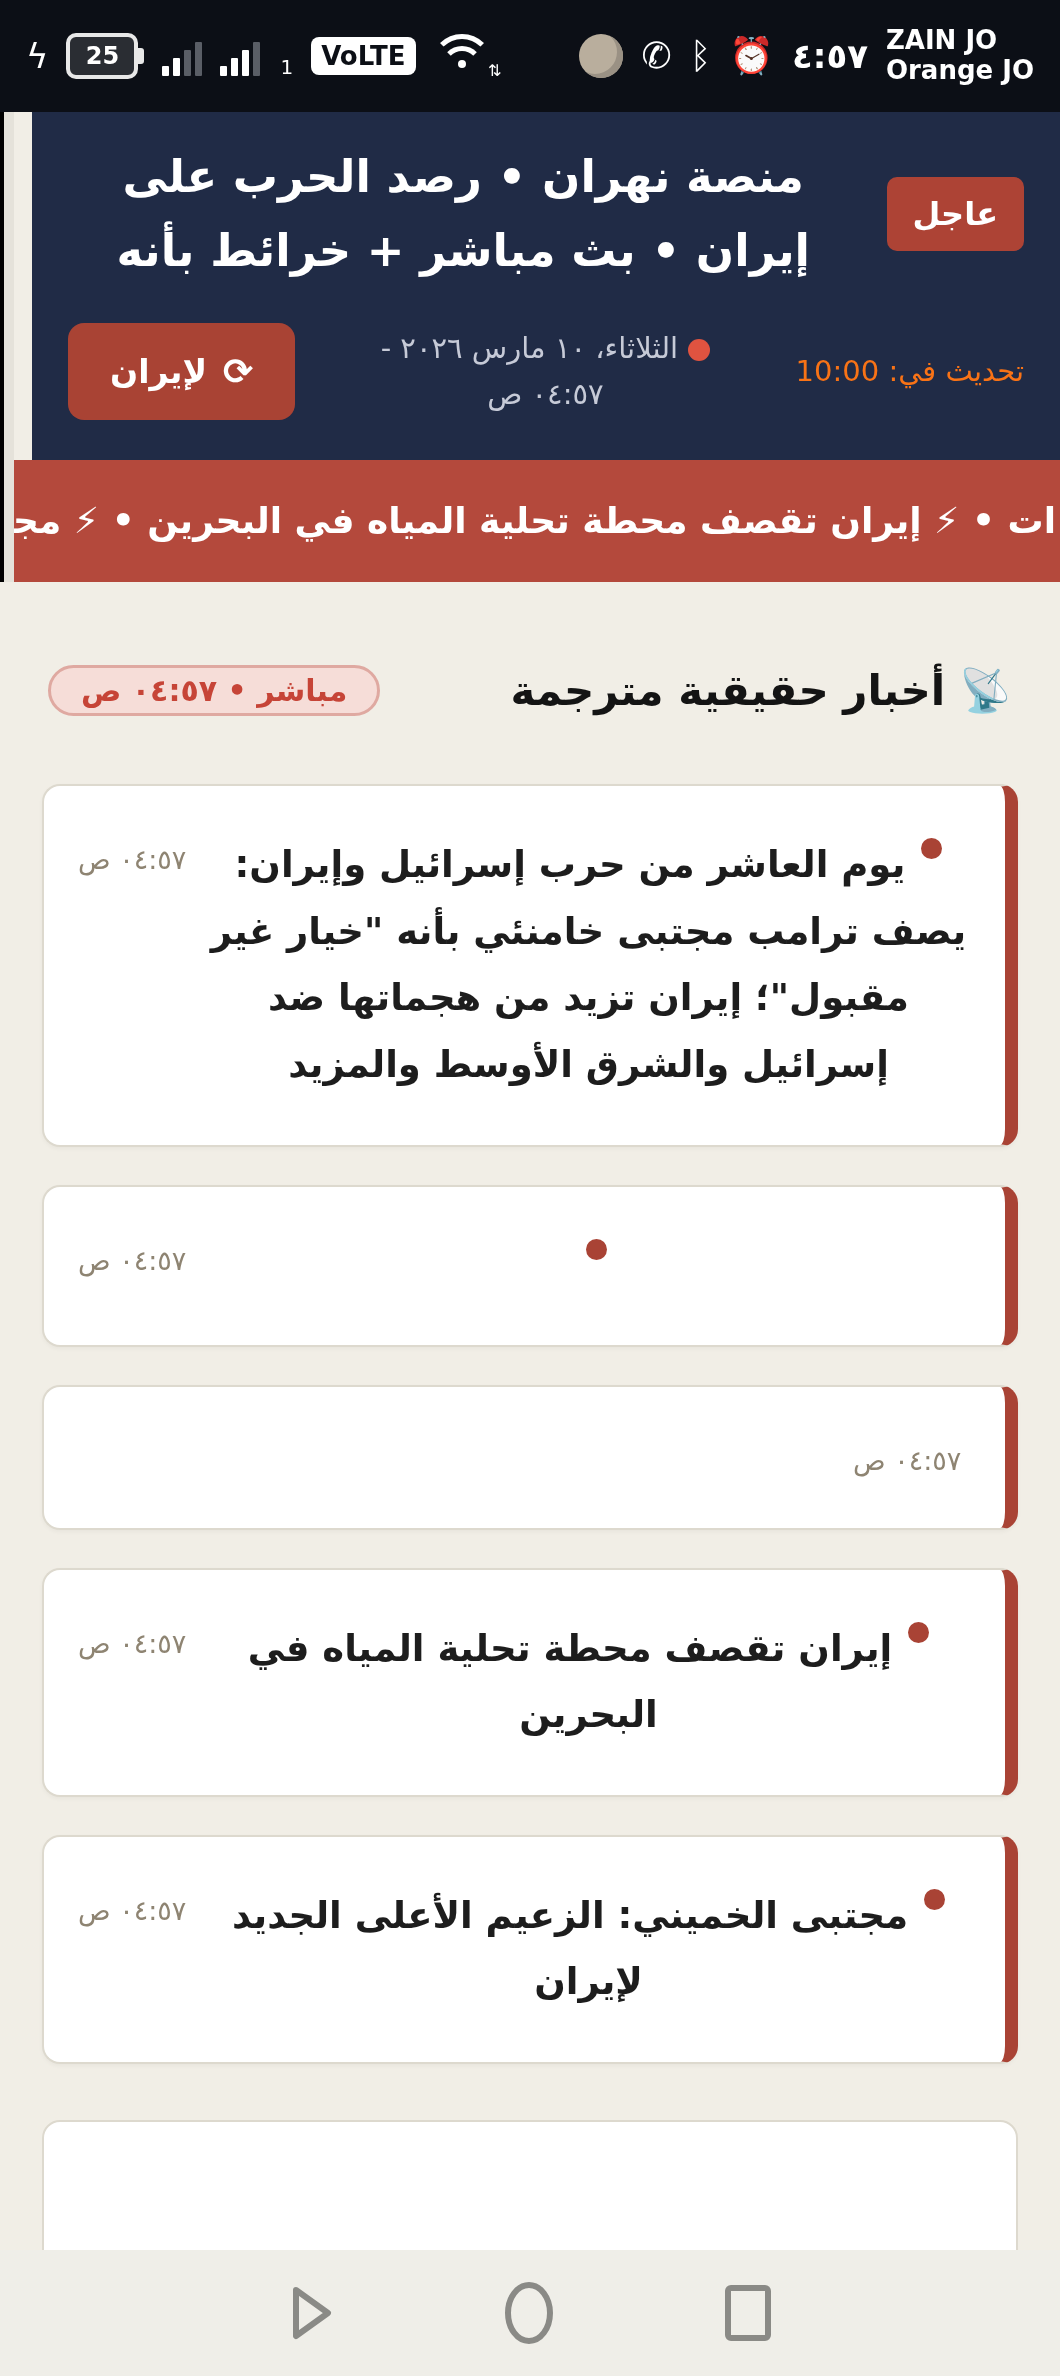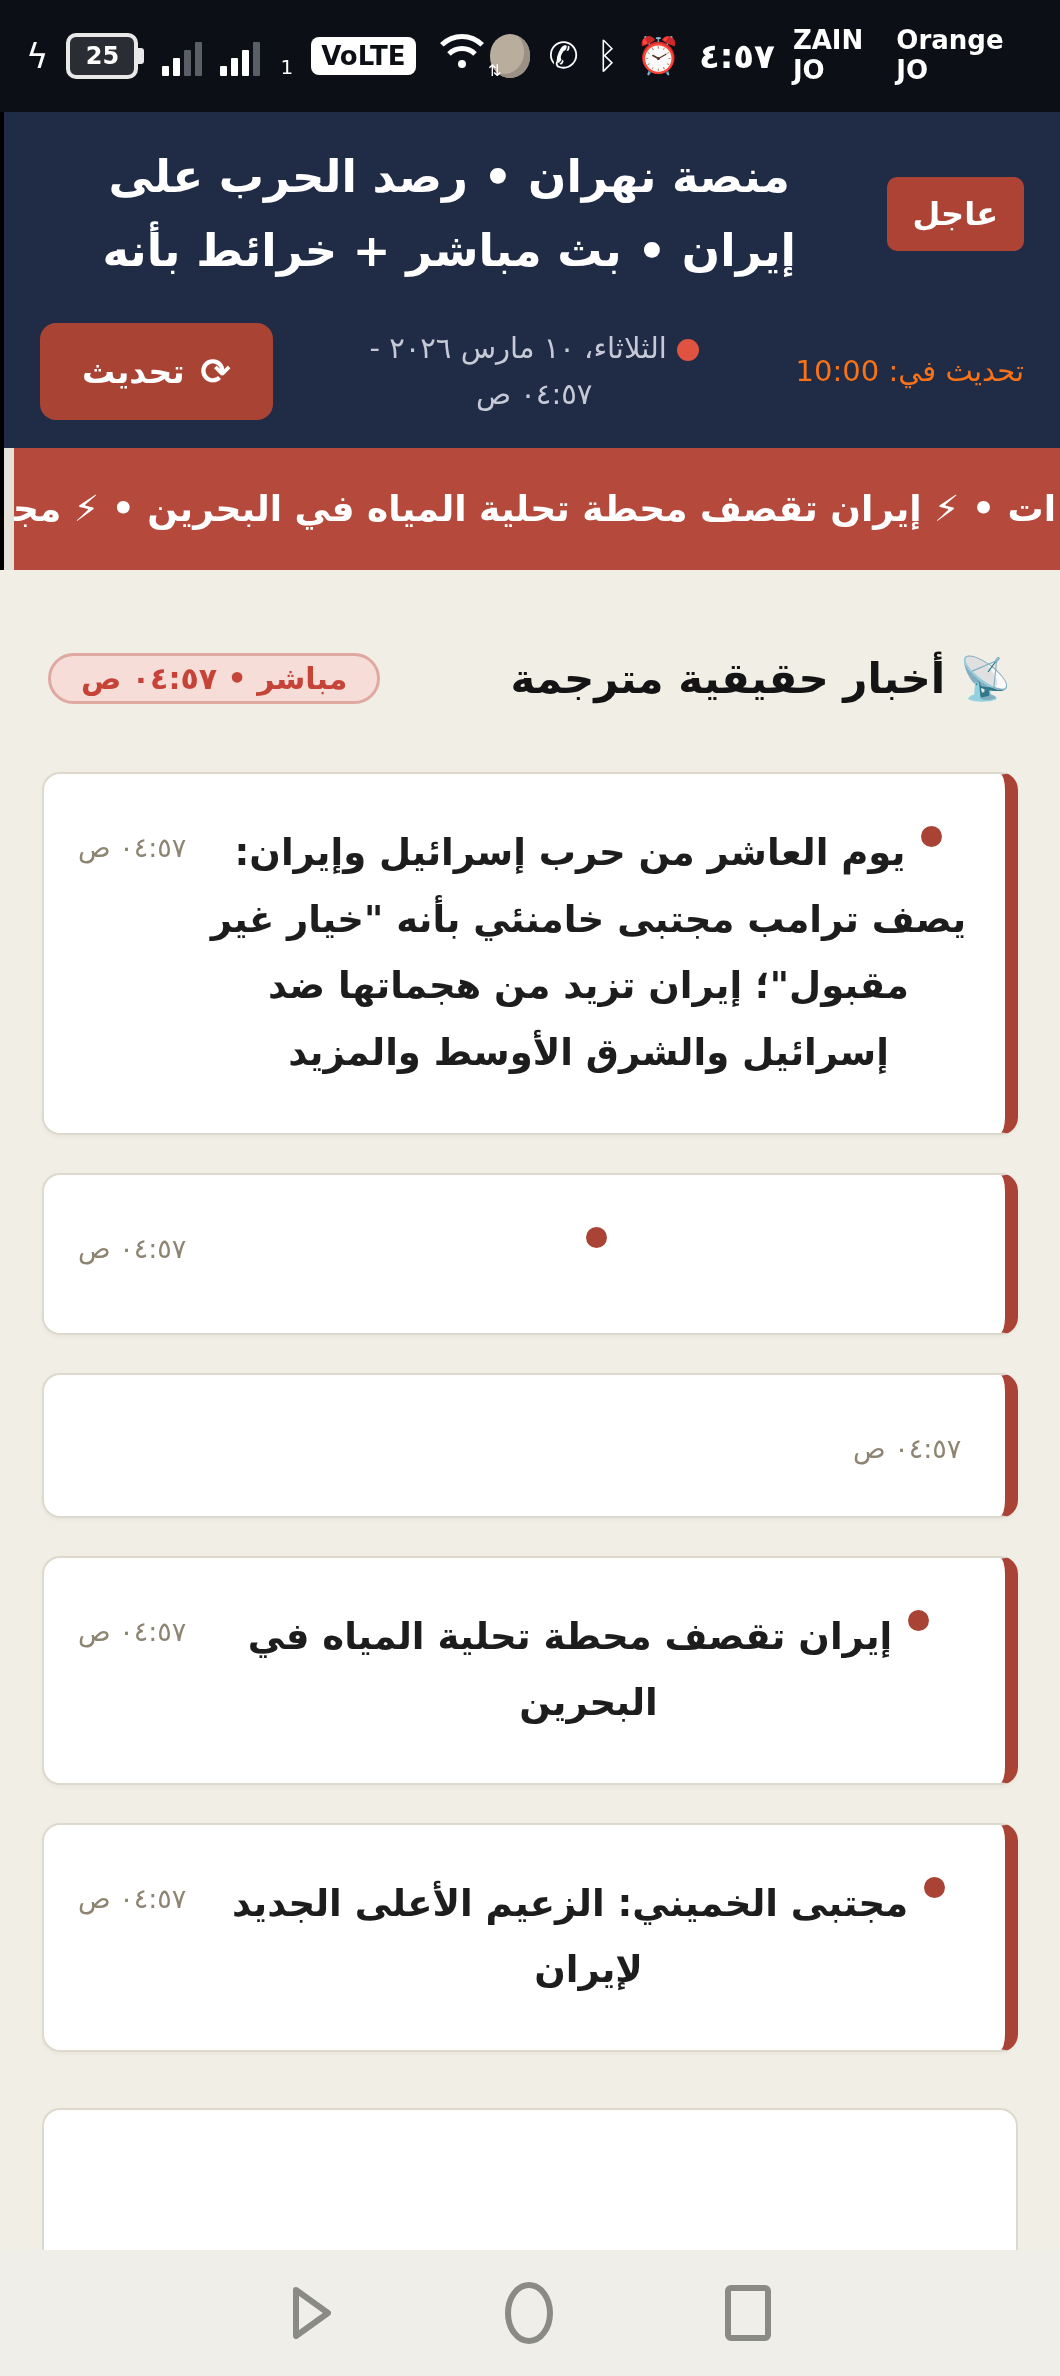--- a/index.html
+++ b/index.html
@@ -22,25 +22,25 @@
   .wifi{position:relative;width:56px;height:44px;}
   .wifi span{position:absolute;left:50%;transform:translateX(-50%);border:5px solid transparent;
              border-top-color:#fff;border-radius:50%;}
   .wifi .a1{width:52px;height:52px;top:0;}
   .wifi .a2{width:32px;height:32px;top:12px;}
   .wifi .dot{width:8px;height:8px;background:#fff;border-radius:50%;top:26px;border:none;}
   .wifi .arr{position:absolute;right:-12px;bottom:-2px;font-size:16px;color:#fff;border:none;transform:none;left:auto;}
   .moon{width:44px;height:44px;border-radius:50%;background:#b9ae9d;box-shadow:inset -6px -4px 0 #9a9184;}
   .icon-glyph{font-size:36px;line-height:1;}
   .sb-time{font-size:34px;font-weight:bold;text-align:center;}
-  .carriers{display:flex;flex-direction:row;align-items:flex-start;line-height:1.15;}
+  .carriers{display:flex;flex-direction:column;align-items:flex-start;line-height:1.15;}
   .carriers span{font-size:26px;font-weight:bold;}
   
   .hero-wrap{background:linear-gradient(to right,#000 0 4px,#e5e2da 4px 14px,#f1eee6 14px);}
-  .hero{margin-left:4px;background:#202b46;padding:28px 36px 28px;}
+  .hero{margin-left:32px;background:#202b46;padding:28px 36px 40px;}
   .hero-top{display:flex;align-items:center;gap:28px;}
   .urgent{background:#ad4335;color:#fff;font-size:32px;font-weight:bold;border-radius:10px;
           padding:18px 26px;flex:0 0 auto;}
   .title{flex:1;color:#fff;font-size:45px;font-weight:800;text-align:center;line-height:1.65;max-width:740px;margin:0 auto;}
   .hero-row{display:flex;align-items:center;justify-content:space-between;margin-top:34px;gap:20px;}
   .upd-in{color:#f97316;font-size:29px;}
   .date-line{color:#c6cad7;font-size:29px;text-align:center;max-width:330px;line-height:1.6;}
   .reddot{display:inline-block;width:22px;height:22px;border-radius:50%;background:#e05340;margin-left:10px;vertical-align:middle;}
   .refresh{background:#a94334;color:#fff;border:none;border-radius:16px;padding:28px 42px;
            font-size:33px;font-weight:bold;font-family:inherit;display:flex;align-items:center;gap:16px;cursor:pointer;}
@@ -118,21 +118,21 @@
     <div class="hero">
       <div class="hero-top">
         <span class="urgent">عاجل</span>
         <h1 class="title">منصة نهران • رصد الحرب على إيران • بث مباشر + خرائط بأنه</h1>
       </div>
       <div class="hero-row">
         <span class="upd-in">تحديث في: 10:00</span>
         <span class="date-line"><span class="reddot"></span><span>الثلاثاء، ١٠ مارس ٢٠٢٦ - ٠٤:٥٧ ص</span></span>
         <button class="refresh">
           <span class="ric">⟳</span>
-          <span>تحديث</span>
+          <span>لإيران</span>
         </button>
       </div>
     </div>
     <div class="ticker">ات • ⚡ إيران تقصف محطة تحلية المياه في البحرين • ⚡ مجتبى الخمينة</div>
   </div>
 
   <div class="content">
     <div class="sec-head">
       <h2 class="sec-title">📡 أخبار حقيقية مترجمة</h2>
       <span class="live-badge">مباشر • ٠٤:٥٧ ص</span>

